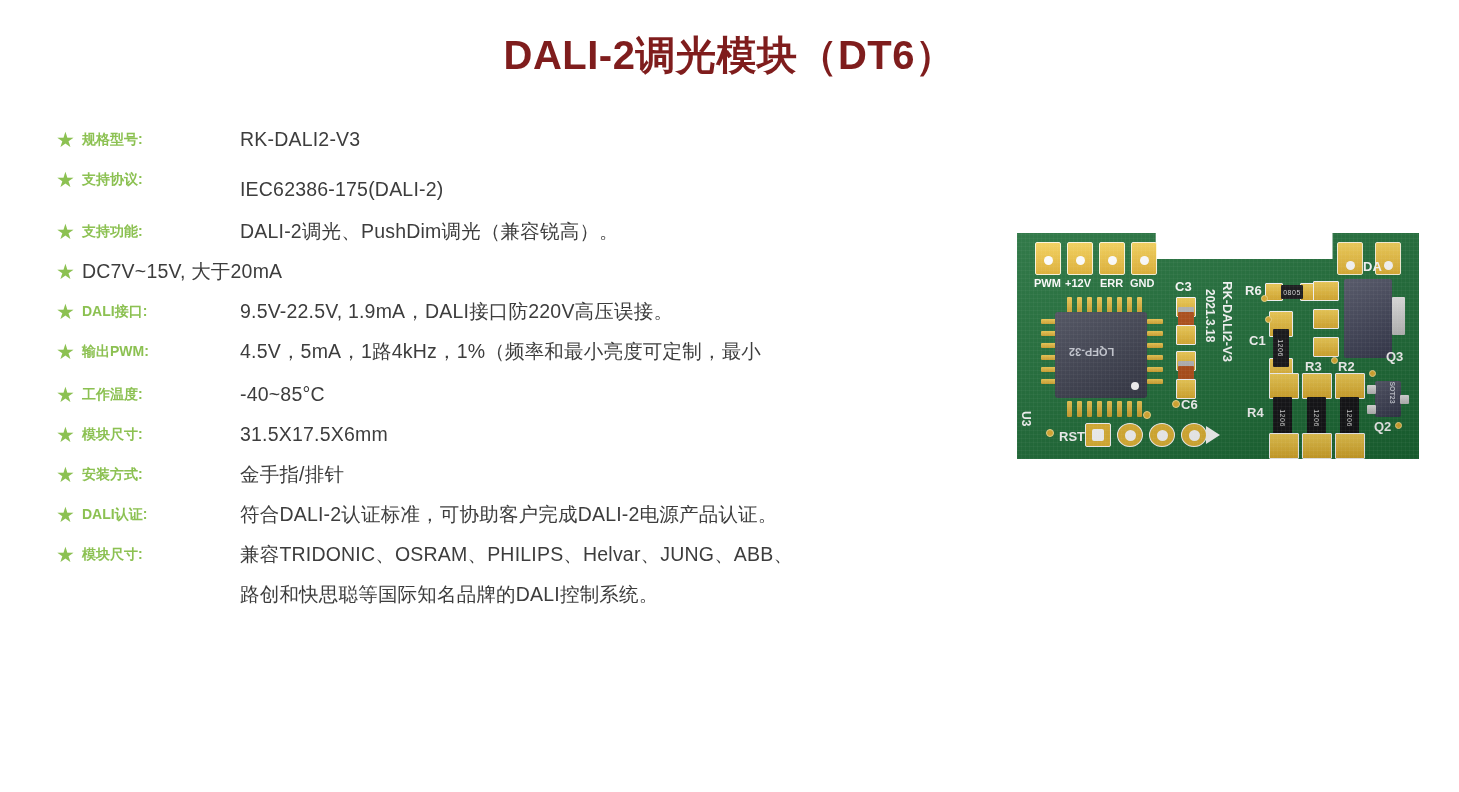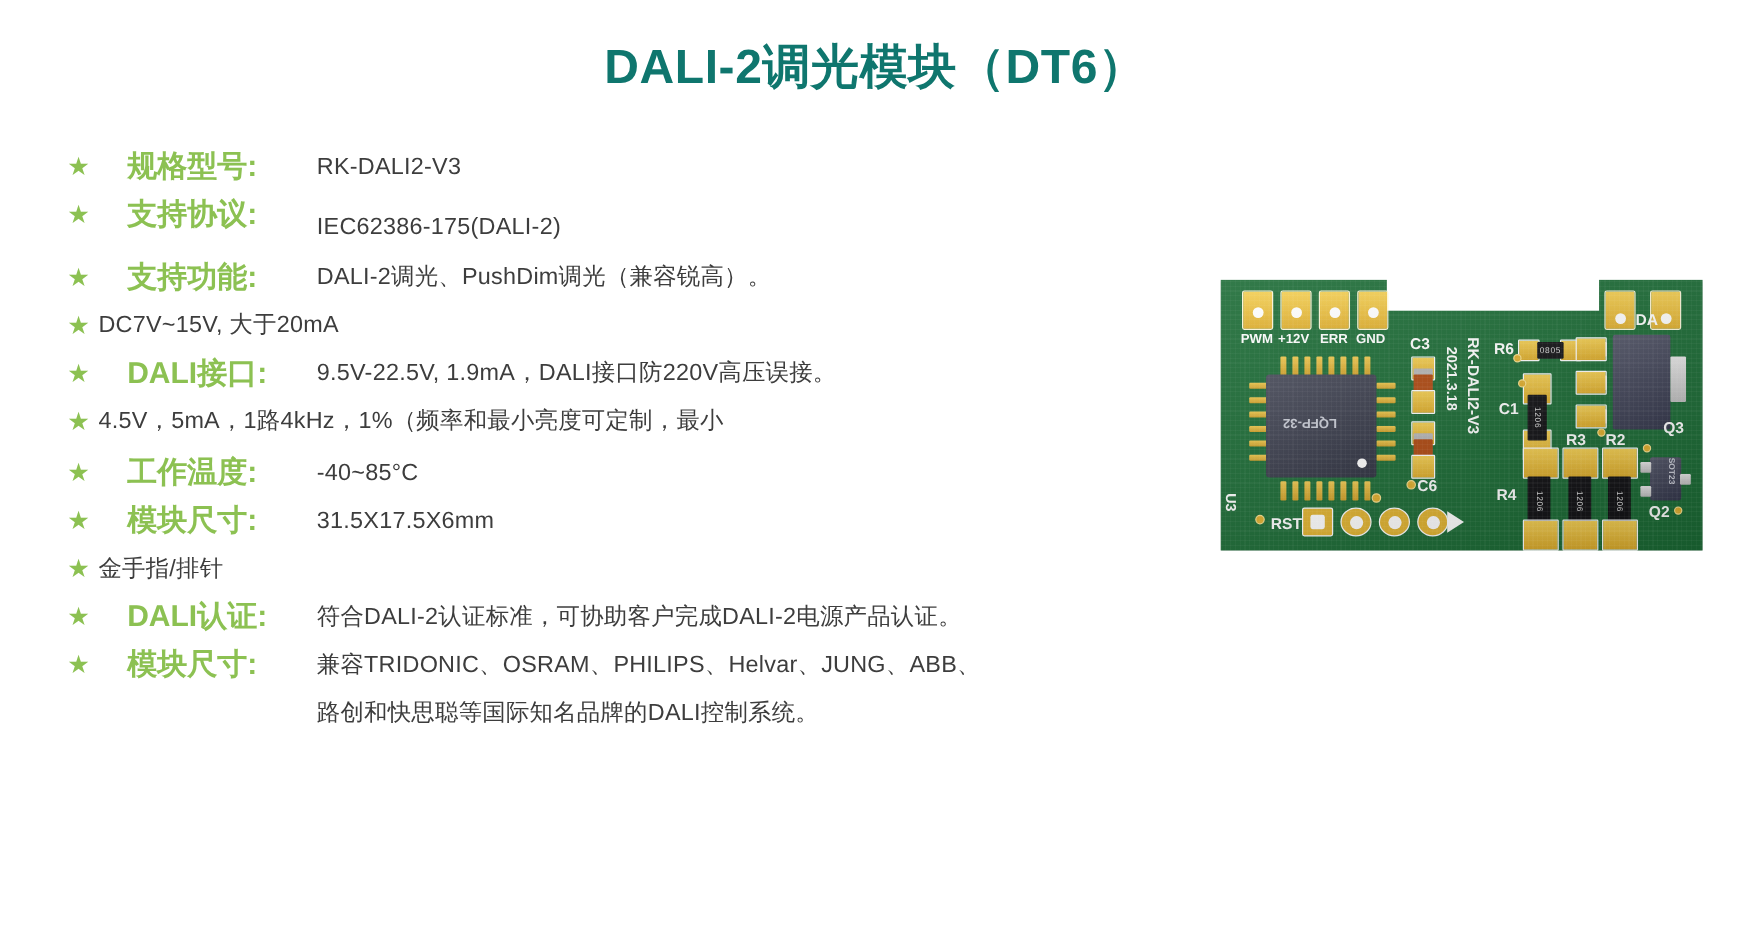--- a/index.html
+++ b/index.html
@@ -25,21 +25,21 @@
   
   .title {
     position: absolute;
     top: 28px;
     left: 0;
     width: 1459px;
     text-align: center;
     font-size: 40px;
     font-weight: bold;
     letter-spacing: 0.5px;
-    color: #0f766e;
+    color: #7f1d1d;
     white-space: nowrap;
   }
 
   
   .spec-list {
     position: absolute;
     top: 124px;
     left: 56px;
     width: 930px;
   }
@@ -53,28 +53,27 @@
     width: 26px;
     font-size: 21px;
     line-height: 30px;
     color: #8cc152;
     text-align: left;
     margin-top: 1px;
   }
   .spec-label {
     flex: 0 0 auto;
     width: 158px;
-    font-size: 25px;
+    font-size: 14px;
     font-weight: bold;
     line-height: 30px;
     color: #8cc152;
     text-align: left;
     letter-spacing: 0px;
     white-space: nowrap;
-    margin-left: 24px;
   }
   .spec-value {
     flex: 1 1 auto;
     font-size: 19.5px;
     line-height: 30px;
     color: #3d3d3d;
     letter-spacing: 0.2px;
   }
   .spec-value .line2 {
     display: block;
@@ -299,39 +298,41 @@
     </div>
 
     <div class="spec-row">
       <span class="star">★</span>
       <span class="spec-label">DALI接口:</span>
       <span class="spec-value">9.5V-22.5V, 1.9mA，DALI接口防220V高压误接。</span>
     </div>
 
     <div class="spec-row two-line">
       <span class="star">★</span>
+      <span class="spec-label">输出PWM:</span>
       <span class="spec-value">
         <span>4.5V，5mA，1路4kHz，1%（频率和最小亮度可定制，最小</span>
       </span>
     </div>
 
     <div class="spec-row">
       <span class="star">★</span>
       <span class="spec-label">工作温度:</span>
       <span class="spec-value">-40~85°C</span>
     </div>
 
     <div class="spec-row">
       <span class="star">★</span>
       <span class="spec-label">模块尺寸:</span>
       <span class="spec-value">31.5X17.5X6mm</span>
     </div>
 
     <div class="spec-row">
       <span class="star">★</span>
+      <span class="spec-label">安装方式:</span>
       <span class="spec-value">金手指/排针</span>
     </div>
 
     <div class="spec-row">
       <span class="star">★</span>
       <span class="spec-label">DALI认证:</span>
       <span class="spec-value">符合DALI-2认证标准，可协助客户完成DALI-2电源产品认证。</span>
     </div>
 
     <div class="spec-row two-line">

